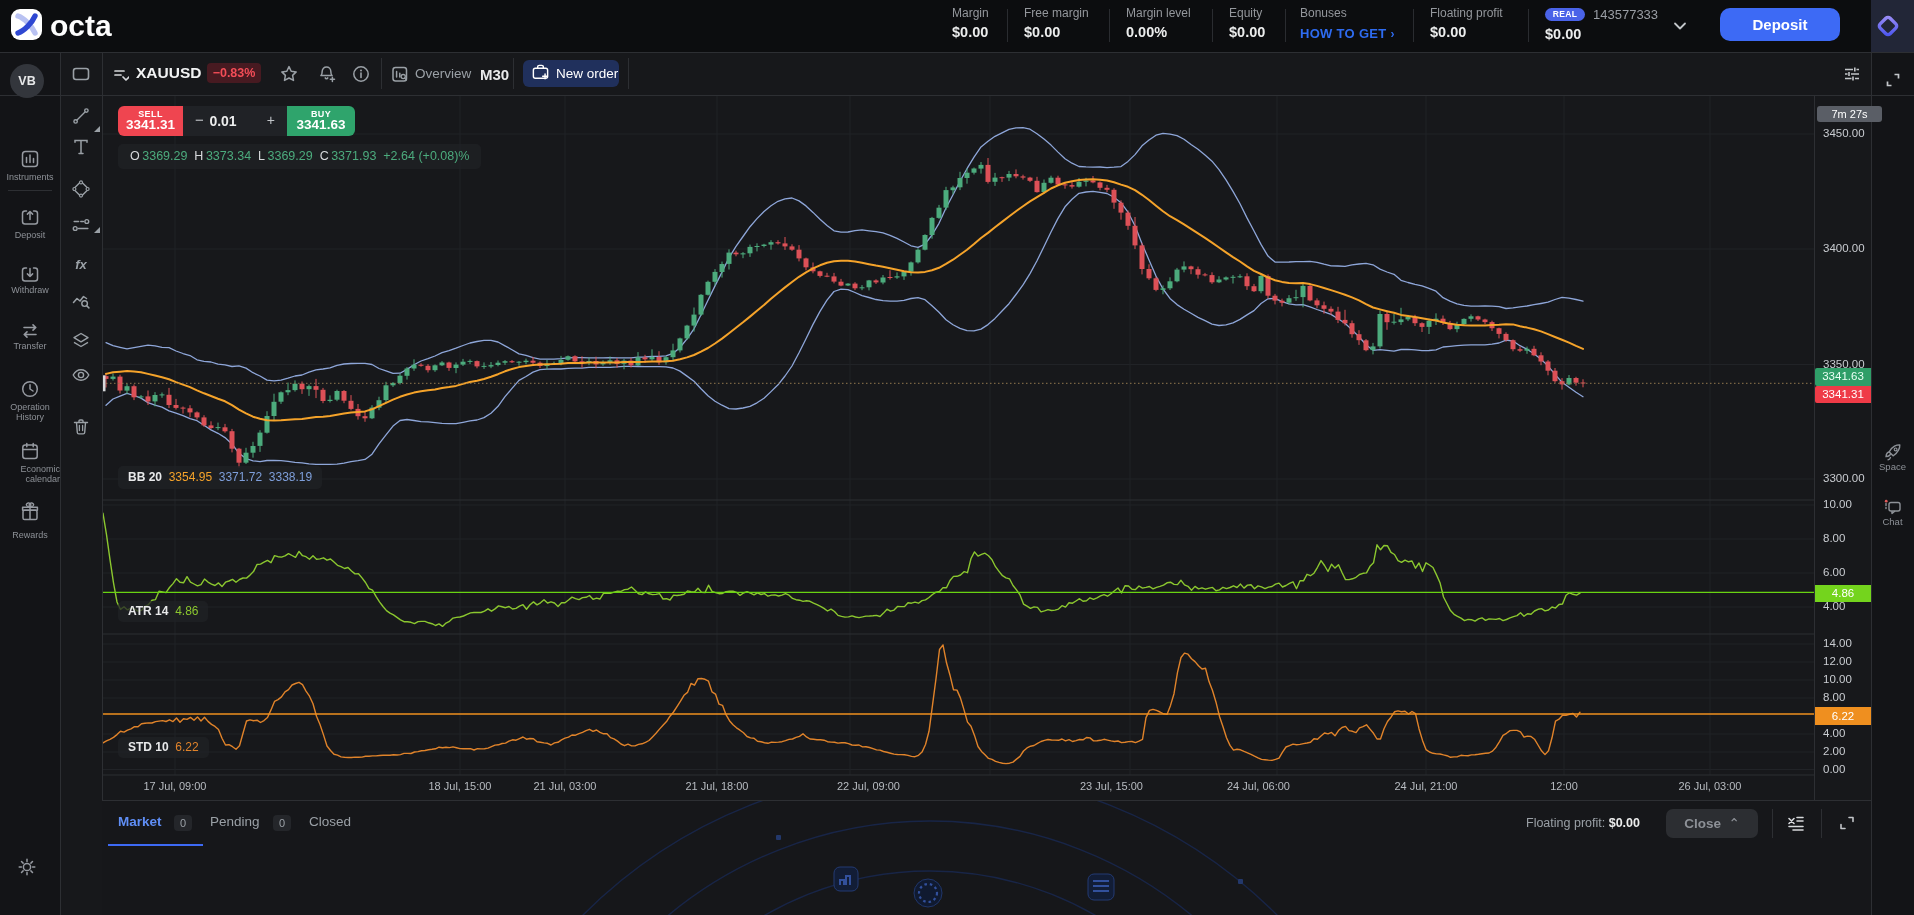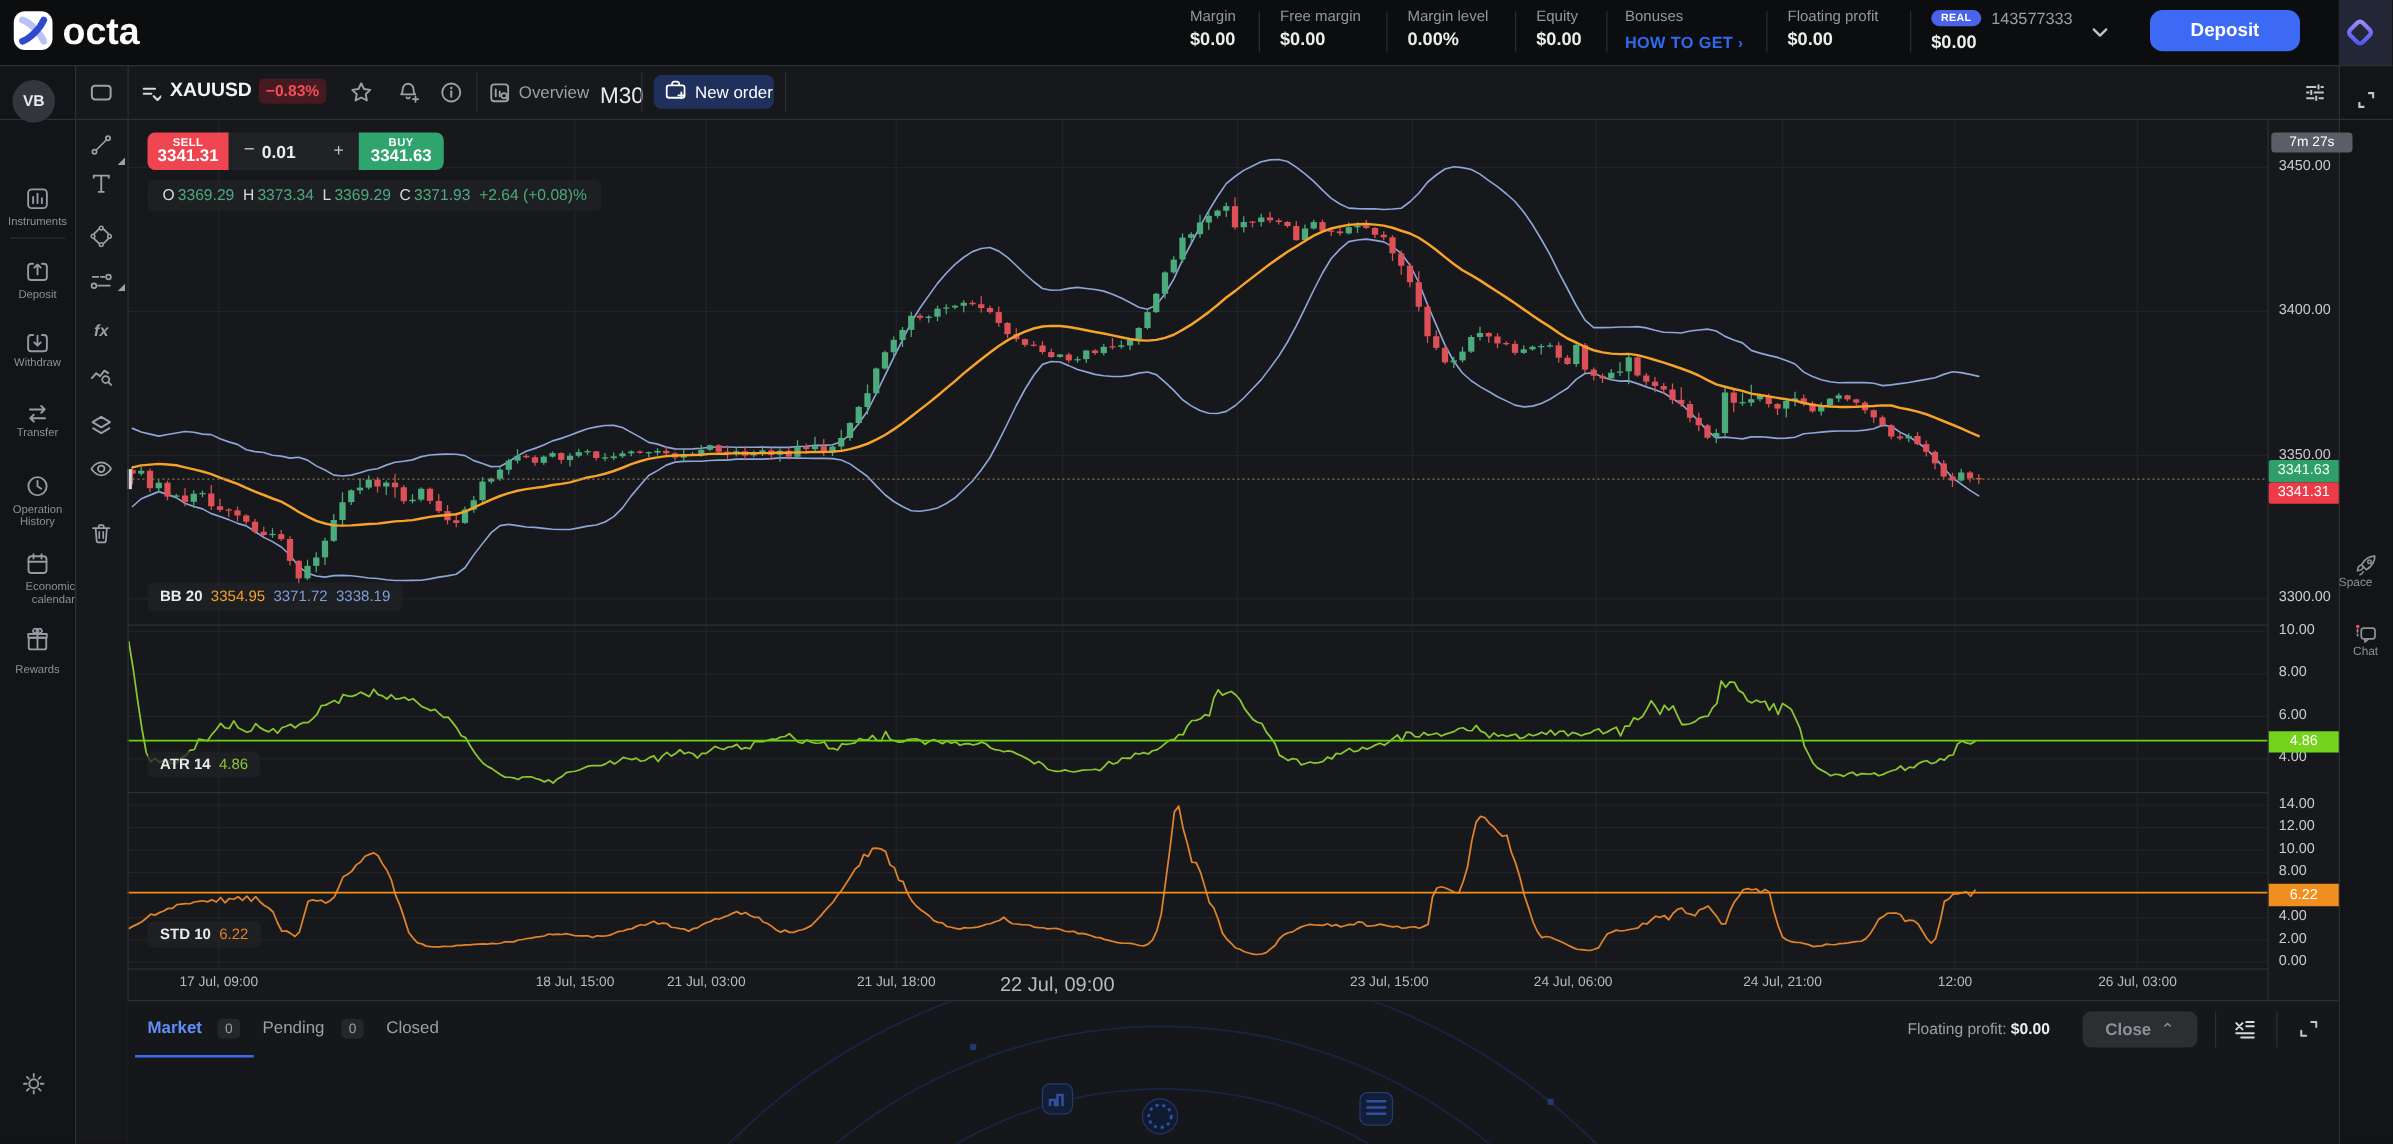--- a/index.html
+++ b/index.html
@@ -336,21 +336,21 @@
     <circle cx="10" cy="6.4" r="1" fill="#9aa0a6"></circle>
   </svg>
 <div class="abs" style="left:381px;top:58px;width:1px;height:31px;background:#2d2f33"></div>
 <svg style="position:absolute;left:390px;top:64px" width="20" height="20" viewBox="0 0 20 20">
     <rect x="3" y="3.5" width="13.5" height="13.5" rx="2.5" stroke="#9aa0a6" stroke-width="1.5" fill="none"></rect>
     <path d="M6.6 13v-5.5M9.8 13V9.2" stroke="#9aa0a6" stroke-width="1.5" stroke-linecap="round"></path>
     <circle cx="13.2" cy="12.6" r="2.1" stroke="#9aa0a6" stroke-width="1.3" fill="none"></circle>
     <path d="M14.8 14.2l1.7 1.7" stroke="#9aa0a6" stroke-width="1.3" stroke-linecap="round"></path>
   </svg>
 <div class="abs" style="left:415px;top:66px;color:#9aa0a6;font-size:13.5px">Overview</div>
-<div class="abs" style="left:480px;top:66px;color:#e8e9ea;font-size:18px;font-weight:400">M30</div>
+<div class="abs" style="left:480px;top:66px;color:#e8e9ea;font-size:15px;font-weight:700">M30</div>
 <div class="abs" style="left:513px;top:58px;width:1px;height:31px;background:#2d2f33"></div>
 <div class="abs" style="left:523px;top:60px;width:96px;height:27px;border-radius:6px;background:#20305c"></div>
 <svg style="position:absolute;left:531px;top:63px" width="19" height="19" viewBox="0 0 20 20">
     <rect x="2.5" y="5.5" width="15" height="10.5" rx="2" stroke="#fff" stroke-width="1.5" fill="none"></rect>
     <path d="M7 5.5V4.2A1.7 1.7 0 0 1 8.7 2.5h2.6A1.7 1.7 0 0 1 13 4.2v1.3" stroke="#fff" stroke-width="1.5" fill="none"></path>
     <path d="M14.8 11.5v5M12.3 14h5" stroke="#fff" stroke-width="1.5" stroke-linecap="round"></path>
   </svg>
 <div class="abs" style="left:556px;top:66px;color:#fff;font-size:13.5px;font-weight:400">New order</div>
 <div class="abs" style="left:628px;top:58px;width:1px;height:31px;background:#2d2f33"></div>
 <svg style="position:absolute;left:1842px;top:64px" width="20" height="20" viewBox="0 0 20 20">
@@ -487,32 +487,32 @@
 <div class="abs" style="left:1823px;top:762.5px;color:#c9ccd1;font-size:11.5px">0.00</div>
 <div class="abs" style="left:1817px;top:106px;width:65px;height:16px;border-radius:3px;background:#5a5e66;color:#fff;font-size:11px;text-align:center;line-height:16px">7m 27s</div>
 <div class="abs" style="left:1815px;top:368px;width:56px;height:17.5px;border-radius:2px 0 0 2px;background:#2f9e68;color:#eafff4;font-size:11.5px;text-align:center;line-height:17.5px">3341.63</div>
 <div class="abs" style="left:1815px;top:385.5px;width:56px;height:17.5px;border-radius:2px 0 0 2px;background:#ef3b47;color:#fff;font-size:11.5px;text-align:center;line-height:17.5px">3341.31</div>
 <div class="abs" style="left:1815px;top:584.5px;width:56px;height:17px;background:#74d41d;color:#fff;font-size:11.5px;text-align:center;line-height:17px">4.86</div>
 <div class="abs" style="left:1815px;top:707px;width:56px;height:18px;background:#ef8f1f;color:#fff;font-size:11.5px;text-align:center;line-height:18px">6.22</div>
 <div class="abs" style="left:125px;top:780px;width:100px;text-align:center;color:#b7bbc0;font-size:11px">17 Jul, 09:00</div>
 <div class="abs" style="left:410px;top:780px;width:100px;text-align:center;color:#b7bbc0;font-size:11px">18 Jul, 15:00</div>
 <div class="abs" style="left:515px;top:780px;width:100px;text-align:center;color:#b7bbc0;font-size:11px">21 Jul, 03:00</div>
 <div class="abs" style="left:667px;top:780px;width:100px;text-align:center;color:#b7bbc0;font-size:11px">21 Jul, 18:00</div>
-<div class="abs" style="left:800px;top:780px;width:100px;text-align:left;color:#b7bbc0;font-size:16px">22 Jul, 09:00</div>
+<div class="abs" style="left:800px;top:780px;width:100px;text-align:right;color:#b7bbc0;font-size:11px">22 Jul, 09:00</div>
 <div class="abs" style="left:1080px;top:780px;width:100px;text-align:left;color:#b7bbc0;font-size:11px">23 Jul, 15:00</div>
 <div class="abs" style="left:1227px;top:780px;width:100px;text-align:left;color:#b7bbc0;font-size:11px">24 Jul, 06:00</div>
 <div class="abs" style="left:1376px;top:780px;width:100px;text-align:center;color:#b7bbc0;font-size:11px">24 Jul, 21:00</div>
 <div class="abs" style="left:1514px;top:780px;width:100px;text-align:center;color:#b7bbc0;font-size:11px">12:00</div>
 <div class="abs" style="left:1660px;top:780px;width:100px;text-align:center;color:#b7bbc0;font-size:11px">26 Jul, 03:00</div>
 <svg style="position:absolute;left:1883px;top:443px" width="20" height="20" viewBox="0 0 20 20">
     <path d="M11.5 3.2c2.8-1.5 5.3-1.3 5.3-1.3s.2 2.5-1.3 5.3c-1.2 2.2-3.1 4.4-5.4 5.6l-3.9-3.9c1.2-2.3 3.1-4.5 5.3-5.7z" stroke="#8d9197" stroke-width="1.4" fill="none" stroke-linejoin="round"></path>
     <circle cx="12.6" cy="6.4" r="1.4" stroke="#8d9197" stroke-width="1.2" fill="none"></circle>
     <path d="M6.2 9c-1.8.2-3 2.2-3.2 4.6 2.4-.2 4.4-1.4 4.6-3.2M7.5 14.5c-.5 1.7-2.5 2.3-2.5 2.3" stroke="#8d9197" stroke-width="1.3" fill="none" stroke-linecap="round"></path>
   </svg>
-<div class="abs" style="left:1871px;top:461px;width:19px;text-align:center;color:#8d9197;font-size:9.5px">Space</div>
+<div class="abs" style="left:1871px;top:461px;width:43px;text-align:center;color:#8d9197;font-size:9.5px">Space</div>
 <svg style="position:absolute;left:1883px;top:498px" width="20" height="20" viewBox="0 0 20 20">
     <rect x="6" y="4.5" width="11" height="8.5" rx="2" stroke="#8d9197" stroke-width="1.4" fill="none"></rect>
     <path d="M9 13v2.5L12 13" stroke="#8d9197" stroke-width="1.4" fill="none" stroke-linejoin="round"></path>
     <path d="M3 5.5v5" stroke="#8d9197" stroke-width="1.4" stroke-linecap="round" stroke-dasharray="2 2"></path>
     <circle cx="3.2" cy="3.2" r="1.4" fill="#e05a5a"></circle>
   </svg>
 <div class="abs" style="left:1871px;top:516px;width:43px;text-align:center;color:#8d9197;font-size:9.5px">Chat</div>
 <div class="abs" style="left:102px;top:800px;width:1769px;height:115px;background:#16171a;border-top:1px solid #2d2f33;overflow:hidden">
 <svg style="position:absolute;left:0;top:0" width="1769" height="115" viewBox="0 0 1769 115">
 <g fill="none" stroke="#182547" stroke-width="1.4">

